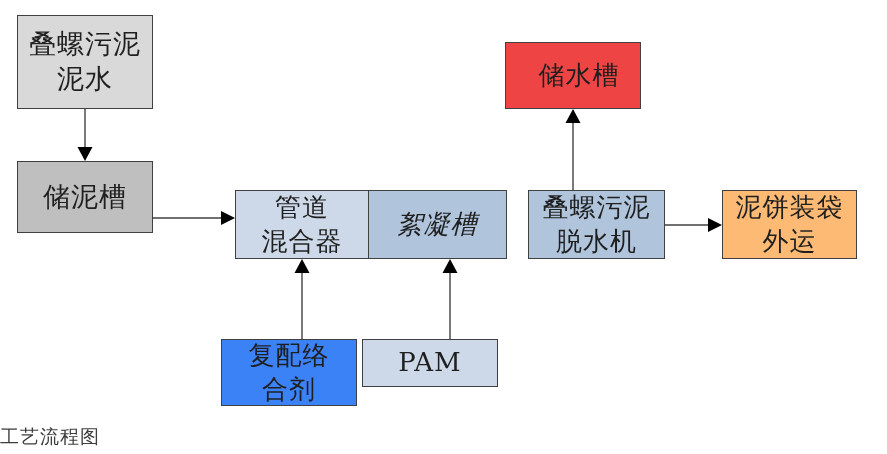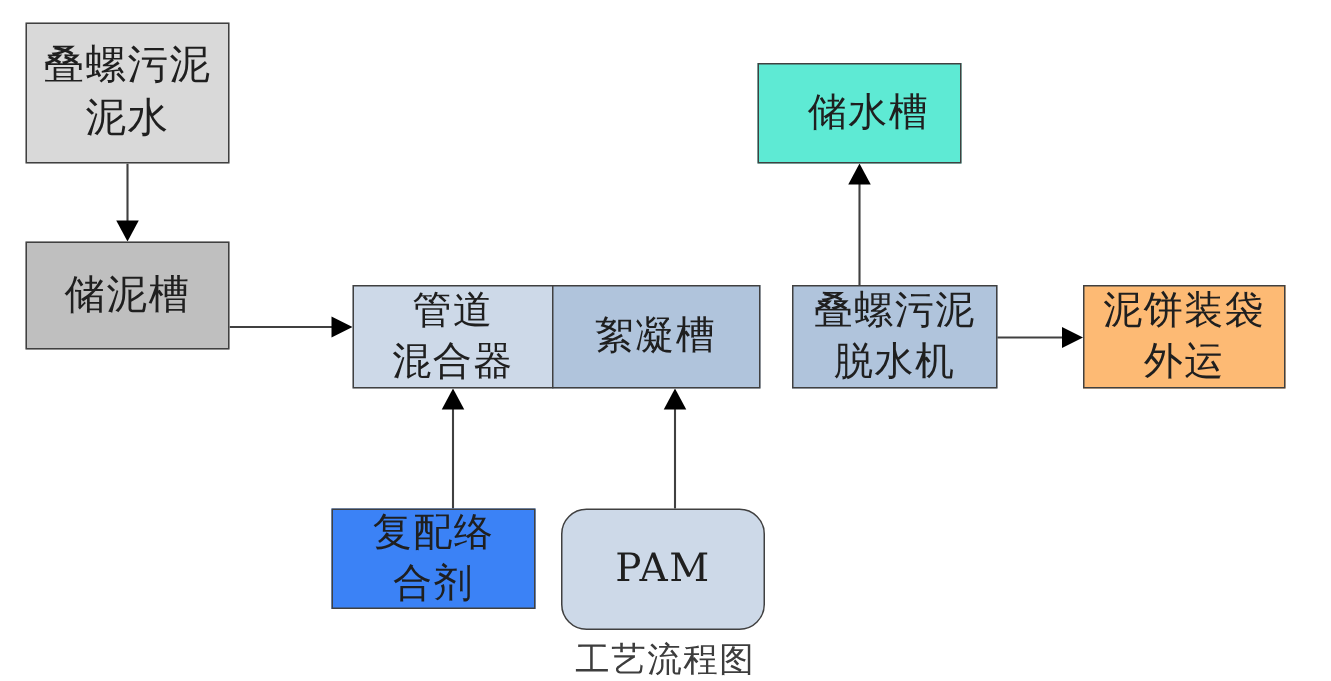--- a/index.html
+++ b/index.html
@@ -28,42 +28,41 @@
     font-size: 26px;
     letter-spacing: 1px;
   }
   
   .n-waste  { left: 17px;  top: 15px;  width: 136px; height: 94px; }
   .n-waste .node-label { font-size: 27px; }
   .n-mud    { left: 17px;  top: 161px; width: 136px; height: 72px; }
   .n-mud .node-label { font-size: 27px; }
   
   .n-mixer  { left: 235px; top: 190px; width: 134px; height: 69px; }
-  .n-floc   { left: 367.5px; top: 190px; width: 139px; height: 69px; }
+  .n-floc   { left: 367.5px; top: 190px; width: 139px; height: 69px; font-style: italic; }
   .n-dewater{ left: 505px; top: 190px; width: 137px; height: 69px; }
   
   .n-water  { left: 505px; top: 42px;  width: 136px; height: 67px; }
   .n-cake   { left: 722px; top: 190px; width: 135px; height: 69px; }
   
   .n-agent  { left: 221px; top: 339px; width: 136px; height: 67px; }
-  .n-pam    { left: 374px; top: 339px; width: 136px; height: 81px; border-radius: 17px; }
+  .n-pam    { left: 362px; top: 339px; width: 136px; height: 48px; }
 
   svg.connectors {
     position: absolute; inset: 0;
     width: 887px; height: 454px;
     pointer-events: none;
   }
   .connectors line { stroke: #404040; stroke-width: 1.4; }
   .connectors polygon { fill: #000000; stroke: none; }
 
   .caption {
     position: absolute;
     left: 0; right: 0; top: 424px;
-    text-align: center;
-    font-size: 23px;
+    font-size: 19px;
     color: #3d3d3d;
     letter-spacing: 1px;
   }
 </style>
 </head>
 <body>
 
 <div class="stage">
 
   <svg class="connectors" viewBox="0 0 887 454">
@@ -115,21 +114,21 @@
 
   <div class="node n-floc" style="background: rgb(176, 196, 220);">
     <span class="node-label">絮凝槽</span>
   </div>
 
   <div class="node n-dewater" style="background: rgb(176, 196, 220); margin-left: 23px;">
     <span class="node-label">叠螺污泥
 脱水机</span>
   </div>
 
-  <div class="node n-water" style="background: #5eead4; padding-left: 12px;">
+  <div class="node n-water" style="background: #ef4444; padding-left: 12px;">
     <span class="node-label">储水槽</span>
   </div>
 
   <div class="node n-cake" style="background: #fdba74;">
     <span class="node-label">泥饼装袋
 外运</span>
   </div>
 
   <div class="node n-agent" style="background: #3b82f6;">
     <span class="node-label">复配络

